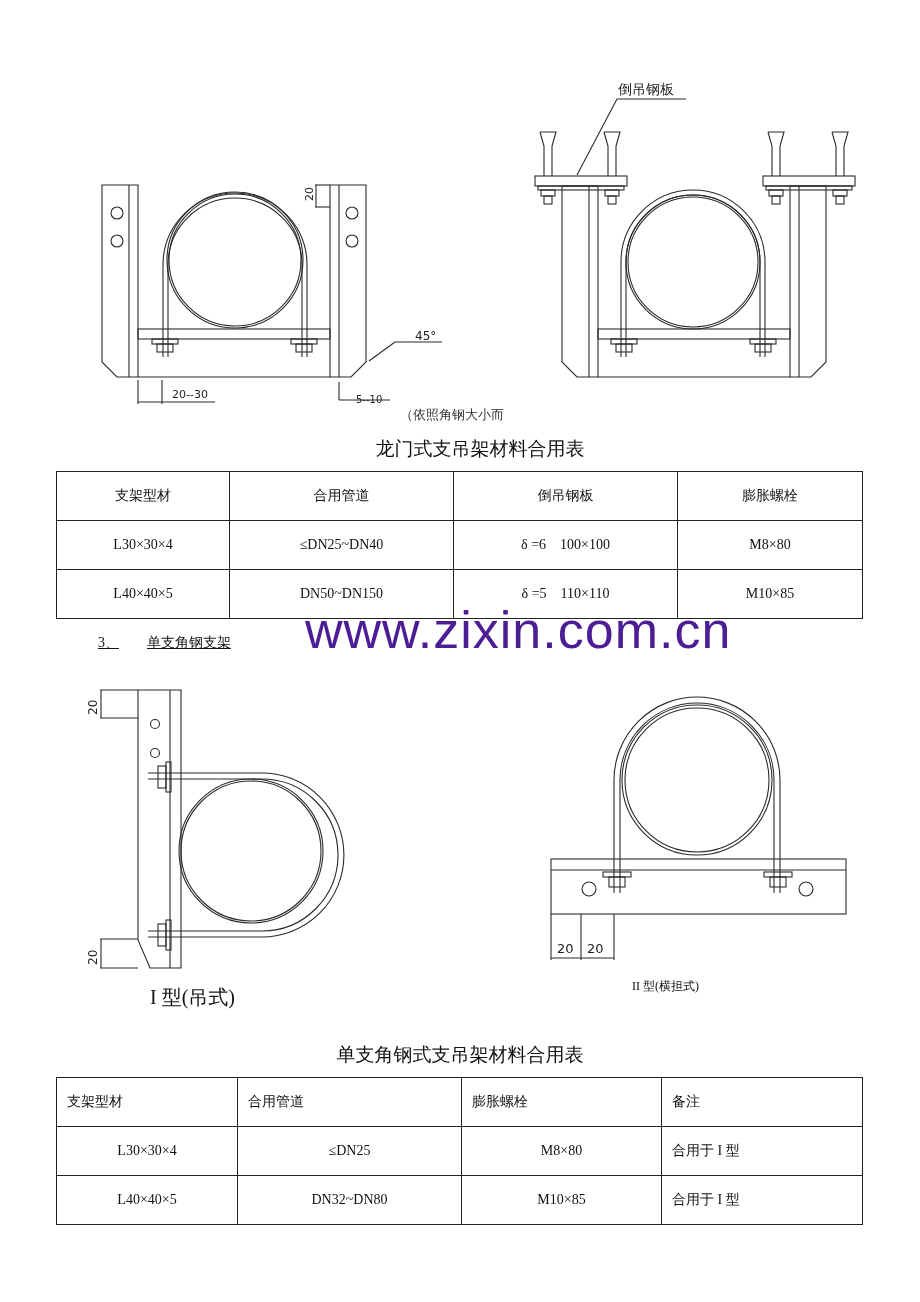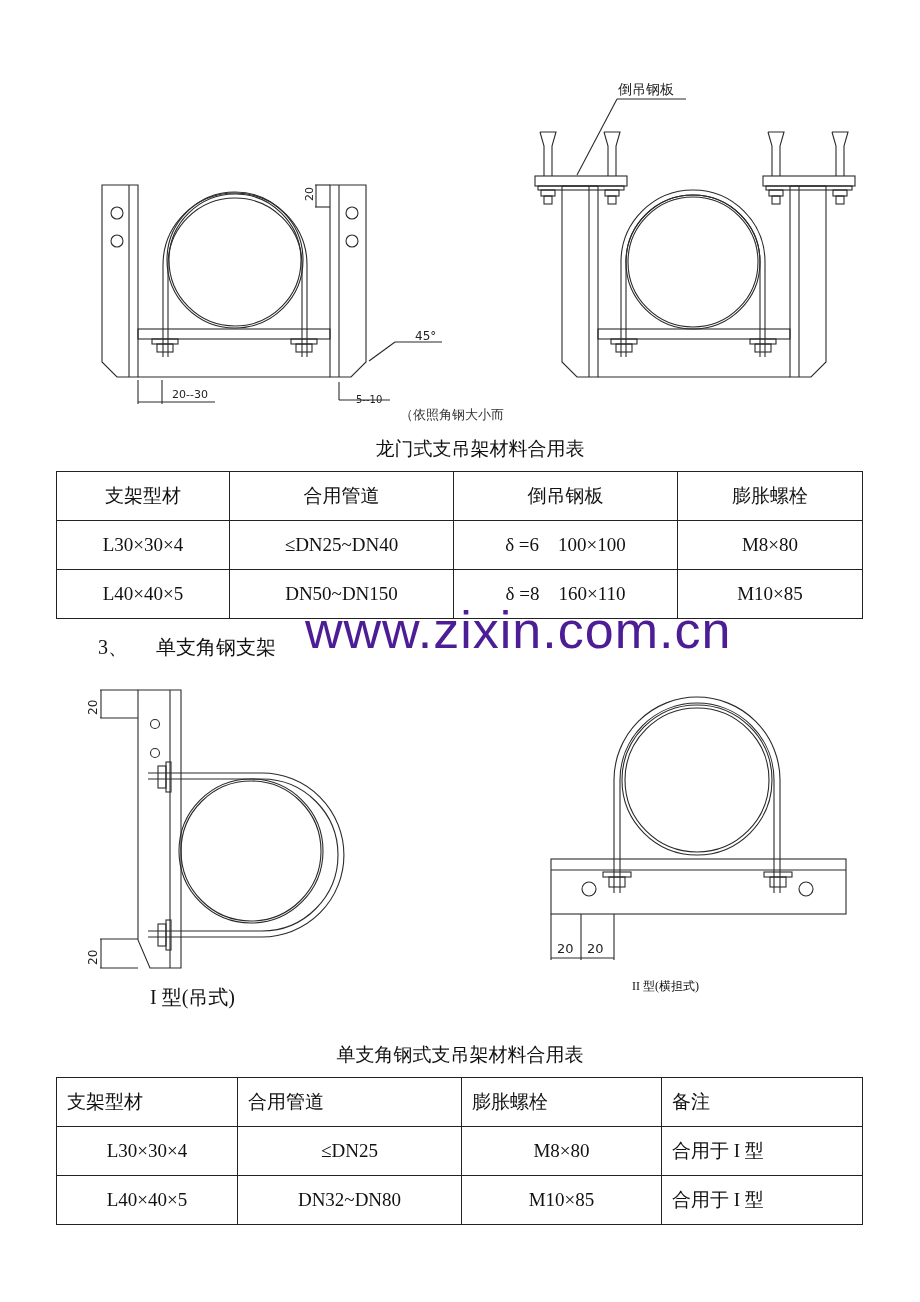--- a/index.html
+++ b/index.html
@@ -5,28 +5,28 @@
   html, body { margin:0; padding:0; background:#ffffff; }
   body { width:920px; height:1302px; position:relative; overflow:hidden;
          font-family:"Liberation Serif","DejaVu Serif",serif; color:#111; }
   .abs { position:absolute; }
   svg.drawing { position:absolute; overflow:visible; }
   svg.drawing line, svg.drawing rect, svg.drawing circle, svg.drawing path, svg.drawing polyline, svg.drawing polygon {
     fill:none; stroke:#2a2a2a; stroke-width:1.1; }
   svg .lbl { font-family:"DejaVu Sans",sans-serif; fill:#222; stroke:none; }
   .caption { position:absolute; font-size:19px; text-align:left; white-space:nowrap; }
   .table-title { position:absolute; font-size:19px; width:920px; left:0; text-align:center; }
-  table.mat { position:absolute; border-collapse:collapse; table-layout:fixed; font-size:19px; }
+  table.mat { position:absolute; border-collapse:collapse; table-layout:fixed; font-size:14px; }
   table.mat td { border:1.2px solid #222; height:48px; padding:0; }
   table.t1 td { text-align:center; }
   table.t2 td.left { text-align:left; padding-left:10px; }
   table.t2 td.center { text-align:center; }
   .watermark { position:absolute; left:305px; top:600px; font-family:"Liberation Sans",sans-serif;
                font-size:52px; color:#4c1d95; letter-spacing:1px; white-space:nowrap; }
-  .section-heading { position:absolute; left:98px; top:634px; font-size:20px; white-space:nowrap; }
+  .section-heading { position:absolute; left:98px; top:634px; font-size:14px; white-space:nowrap;text-decoration:underline; }
   .section-heading span.num { margin-right:28px; }
 </style>
 </head>
 <body>
 
 <svg class="drawing" style="left:0;top:0;" width="920" height="420" viewBox="0 0 920 420">
 
   <polygon points="102,185 138,185 138,377 117,377 102,362"></polygon>
   <line x1="129" y1="185" x2="129" y2="377"></line>
   <circle cx="117" cy="213" r="6"></circle>
@@ -135,21 +135,21 @@
   </tr>
   <tr>
     <td>L30×30×4</td>
     <td>≤DN25~DN40</td>
     <td style="white-space:pre;">δ =6    100×100</td>
     <td>M8×80</td>
   </tr>
   <tr>
     <td>L40×40×5</td>
     <td>DN50~DN150</td>
-    <td style="white-space:pre;">δ =8    160×110</td>
+    <td style="white-space:pre;">δ =5    110×110</td>
     <td>M10×85</td>
   </tr>
 </tbody>
   </table>
 
 <div class="watermark">www.zixin.com.cn</div>
 
 <div class="section-heading">
   <span class="num">3、</span><span>单支角钢支架</span>
 </div>

